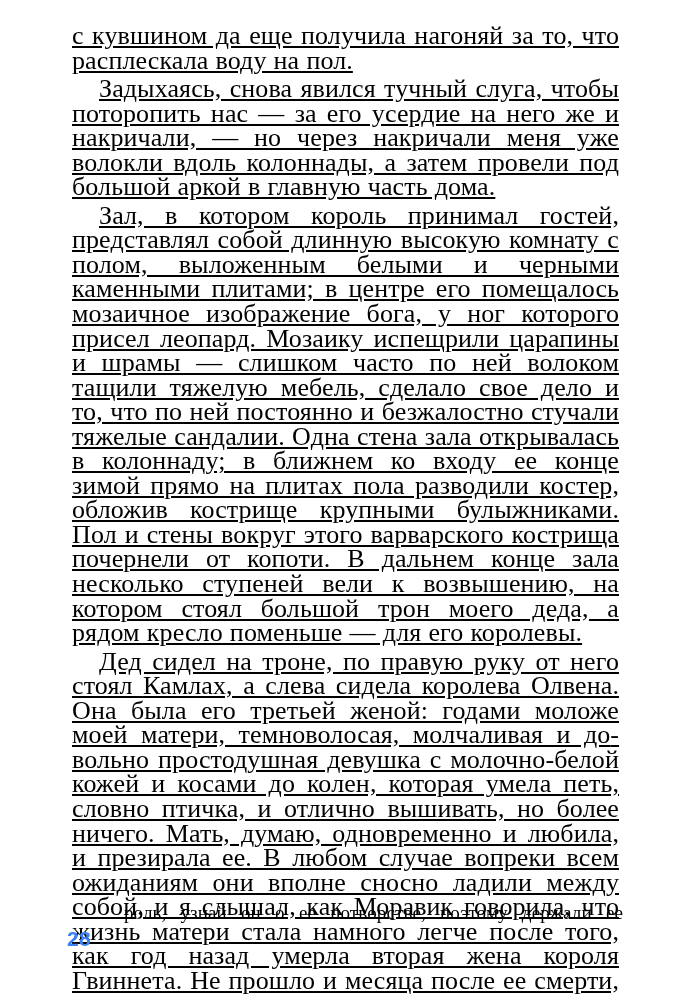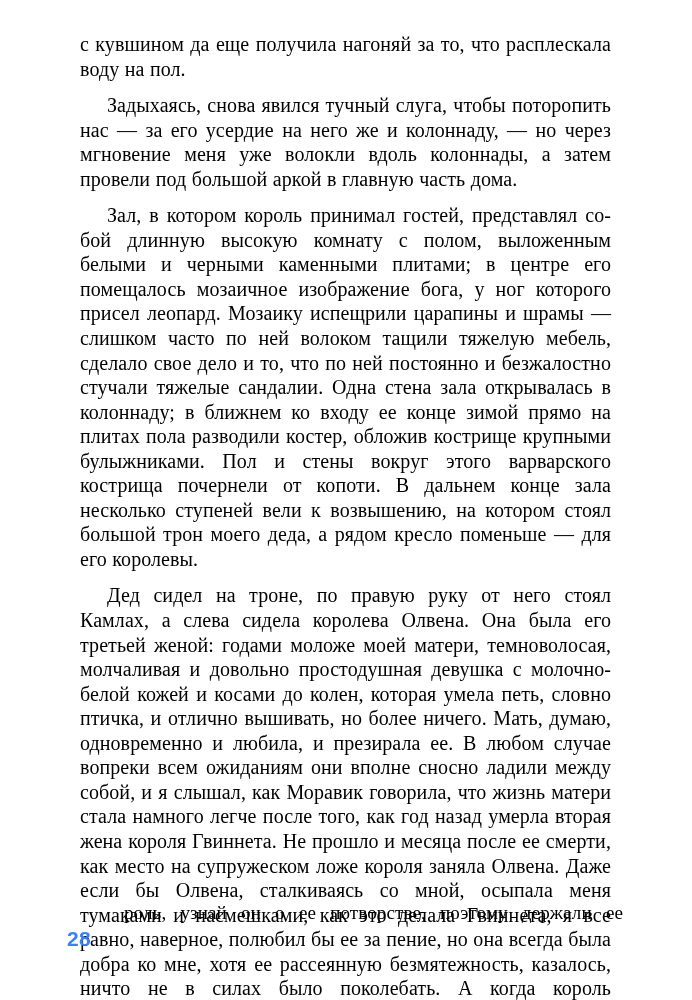--- a/index.html
+++ b/index.html
@@ -21,28 +21,29 @@
 
   
   .text-column {
     position: absolute;
     left: 68px;
     top: 20px;
     width: 555px;
   }
 
   .para {
-    margin: 12px;
-    font-size: 20px;
+    margin: 4px;
+    font-size: 26px;
     line-height: 24.55px;
     text-align: justify;
     text-justify: inter-word;
     word-spacing: 0.02em;
     letter-spacing: 0.004em;
     hyphens: manual;
+    text-decoration: underline;
     -webkit-hyphens: manual;
   }
 
   .para.indent {
     text-indent: 27px;
   }
 
   
   .para:last-of-type {
     text-align: justify;
@@ -81,21 +82,21 @@
     color: #3b82f6;
   }
 </style>
 </head>
 <body>
 
 <div class="page">
 
   <div class="text-column">
     <p class="para">с кувшином да еще получила нагоняй за то, что расплескала воду на пол.</p>
-    <p class="para indent">Задыхаясь, снова явился тучный слуга, чтобы поторопить нас — за его усердие на него же и колоннаду, — но через мгновение меня уже волокли вдоль колоннады, а затем прове­ли под большой аркой в главную часть дома.</p>
+    <p class="para indent">Задыхаясь, снова явился тучный слуга, чтобы поторопить нас — за его усердие на него же и накричали, — но через накричали меня уже волокли вдоль колоннады, а затем прове­ли под большой аркой в главную часть дома.</p>
     <p class="para indent">Зал, в котором король принимал гостей, представлял со­бой длинную высокую комнату с полом, выложенным белыми и черными каменными плитами; в центре его помещалось мозаичное изображение бога, у ног которого присел леопард. Мозаику испещрили царапины и шрамы — слишком часто по ней волоком тащили тяжелую мебель, сделало свое дело и то, что по ней постоянно и безжалостно стучали тяжелые санда­лии. Одна стена зала открывалась в колоннаду; в ближнем ко входу ее конце зимой прямо на плитах пола разводили костер, обложив кострище крупными булыжниками. Пол и стены вок­руг этого варварского кострища почернели от копоти. В даль­нем конце зала несколько ступеней вели к возвышению, на котором стоял большой трон моего деда, а рядом кресло по­меньше — для его королевы.</p>
     <p class="para indent">Дед сидел на троне, по правую руку от него стоял Камлах, а слева сидела королева Олвена. Она была его третьей женой: годами моложе моей матери, темноволосая, молчаливая и до­вольно простодушная девушка с молочно-белой кожей и ко­сами до колен, которая умела петь, словно птичка, и отлично вышивать, но более ничего. Мать, думаю, одновременно и любила, и презирала ее. В любом случае вопреки всем ожида­ниям они вполне сносно ладили между собой, и я слышал, как Моравик говорила, что жизнь матери стала намного легче после того, как год назад умерла вторая жена короля Гвинне­та. Не прошло и месяца после ее смерти, как место на супру­жеском ложе короля заняла Олвена. Даже если бы Олвена, сталкиваясь со мной, осыпала меня тумаками и насмешками, как это делала Гвиннета, я все равно, наверное, полюбил бы ее за пение, но она всегда была добра ко мне, хотя ее рассеян­ную безмятежность, казалось, ничто не в силах было поколе­бать. А когда король отсутствовал, новая королева учила меня музыке и позволяла играть на своей арфе до тех пор, пока я не научился сравнительно точно выводить мелодию. Она говори­ла, что у меня есть слух, но мы оба знали, что сказал бы ко-</p>
   </div>
 
   <div class="tail-block">
     <p class="tail-line justified">роль, узнай он о ее потворстве, поэтому держали ее</p>
   </div>
 
   <div class="folio">28</div>
 

